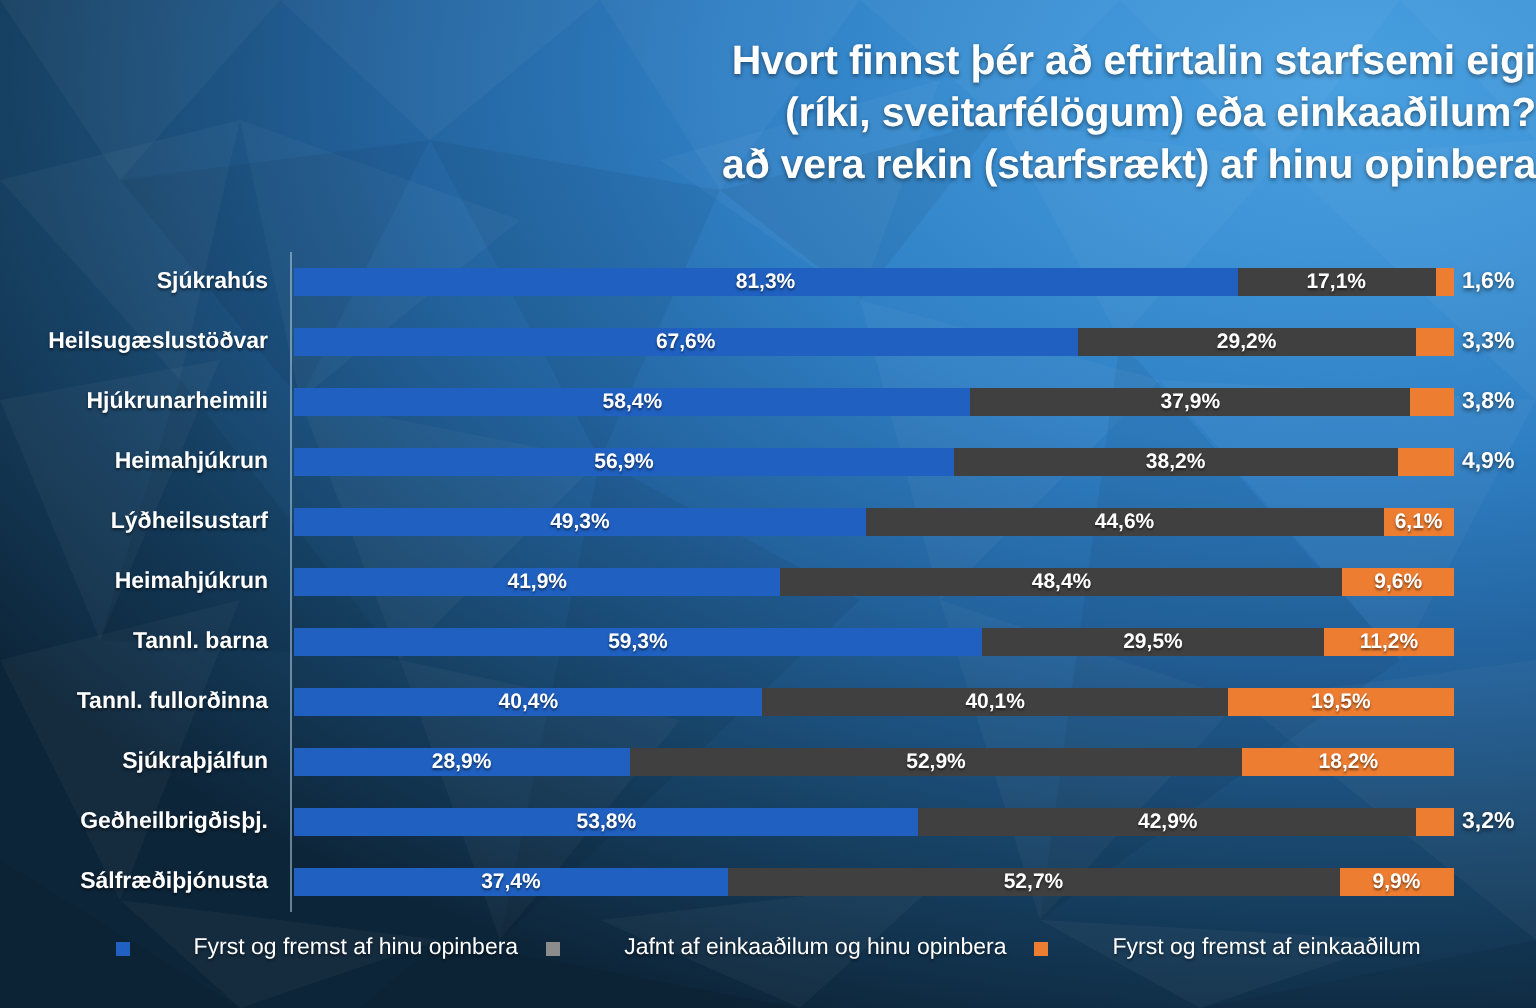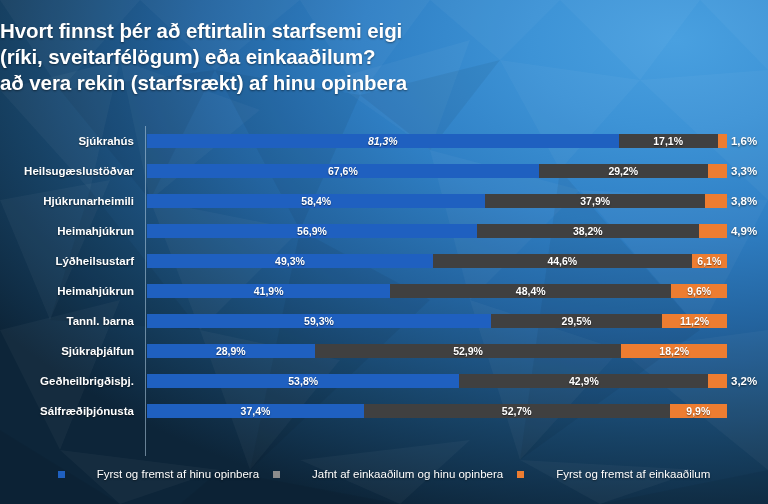--- a/index.html
+++ b/index.html
@@ -24,21 +24,21 @@
       radial-gradient(ellipse 120% 110% at 88% 8%,  #49a0e0 0%, #3d93d6 16%, #2f7fc4 34%, #23639e 52%, #174265 72%, #0d2539 90%),
       linear-gradient(128deg, #0a1d2e 0%, #12314c 24%, #1d5185 48%, #2c7cbe 72%, #3d95d9 100%);
     background-blend-mode: normal;
   }
   #bg-poly { position: absolute; inset: 0; }
 
   
   #chart-title {
     position: absolute;
     top: 18px; left: 0; right: 0;
-    text-align: left;
+    text-align: right;
     color: #ffffff;
     font-size: 20.5px;
     font-weight: bold;
     line-height: 26px;
     text-shadow: 0 1px 2px rgba(0,0,0,.45);
     letter-spacing: -0.1px;
   }
   #chart-title .tline { display: block; }
 
   
@@ -184,21 +184,21 @@
   <span class="tline">(ríki, sveitarfélögum) eða einkaaðilum?</span>
   <span class="tline">að vera rekin (starfsrækt) af hinu opinbera</span>
 </div>
 
 <div id="plot-area">
   <div id="category-axis-line"></div>
   <div id="rows-wrap">
       <div class="chart-row">
         <div class="cat-label">Sjúkrahús</div>
         <div class="bar-track">
-          <div class="seg seg-public" style="width: 471.54px; font-style: italic;">
+          <div class="seg seg-public" style="width: 471.54px;">
             <span class="seg-label">81,3%</span>
           </div>
           <div class="seg seg-equal" style="width: 99.18px;">
             <span class="seg-label">17,1%</span>
           </div>
           <div class="seg seg-private outside" style="width: 9.28px;">
             <span class="seg-label">1,6%</span>
           </div>
         </div>
       </div>
@@ -276,20 +276,34 @@
         <div class="cat-label">Tannl. barna</div>
         <div class="bar-track">
           <div class="seg seg-public" style="width: 343.94px;">
             <span class="seg-label">59,3%</span>
           </div>
           <div class="seg seg-equal" style="width: 171.1px;">
             <span class="seg-label">29,5%</span>
           </div>
           <div class="seg seg-private" style="width: 64.96px;">
             <span class="seg-label">11,2%</span>
+          </div>
+        </div>
+      </div>
+      <div class="chart-row">
+        <div class="cat-label">Tannl. fullorðinna</div>
+        <div class="bar-track">
+          <div class="seg seg-public" style="width: 234.32px;">
+            <span class="seg-label">40,4%</span>
+          </div>
+          <div class="seg seg-equal" style="width: 232.58px;">
+            <span class="seg-label">40,1%</span>
+          </div>
+          <div class="seg seg-private" style="width: 113.1px;">
+            <span class="seg-label">19,5%</span>
           </div>
         </div>
       </div>
       <div class="chart-row">
         <div class="cat-label">Sjúkraþjálfun</div>
         <div class="bar-track">
           <div class="seg seg-public" style="width: 167.62px;">
             <span class="seg-label">28,9%</span>
           </div>
           <div class="seg seg-equal" style="width: 306.82px; justify-content: center;">

